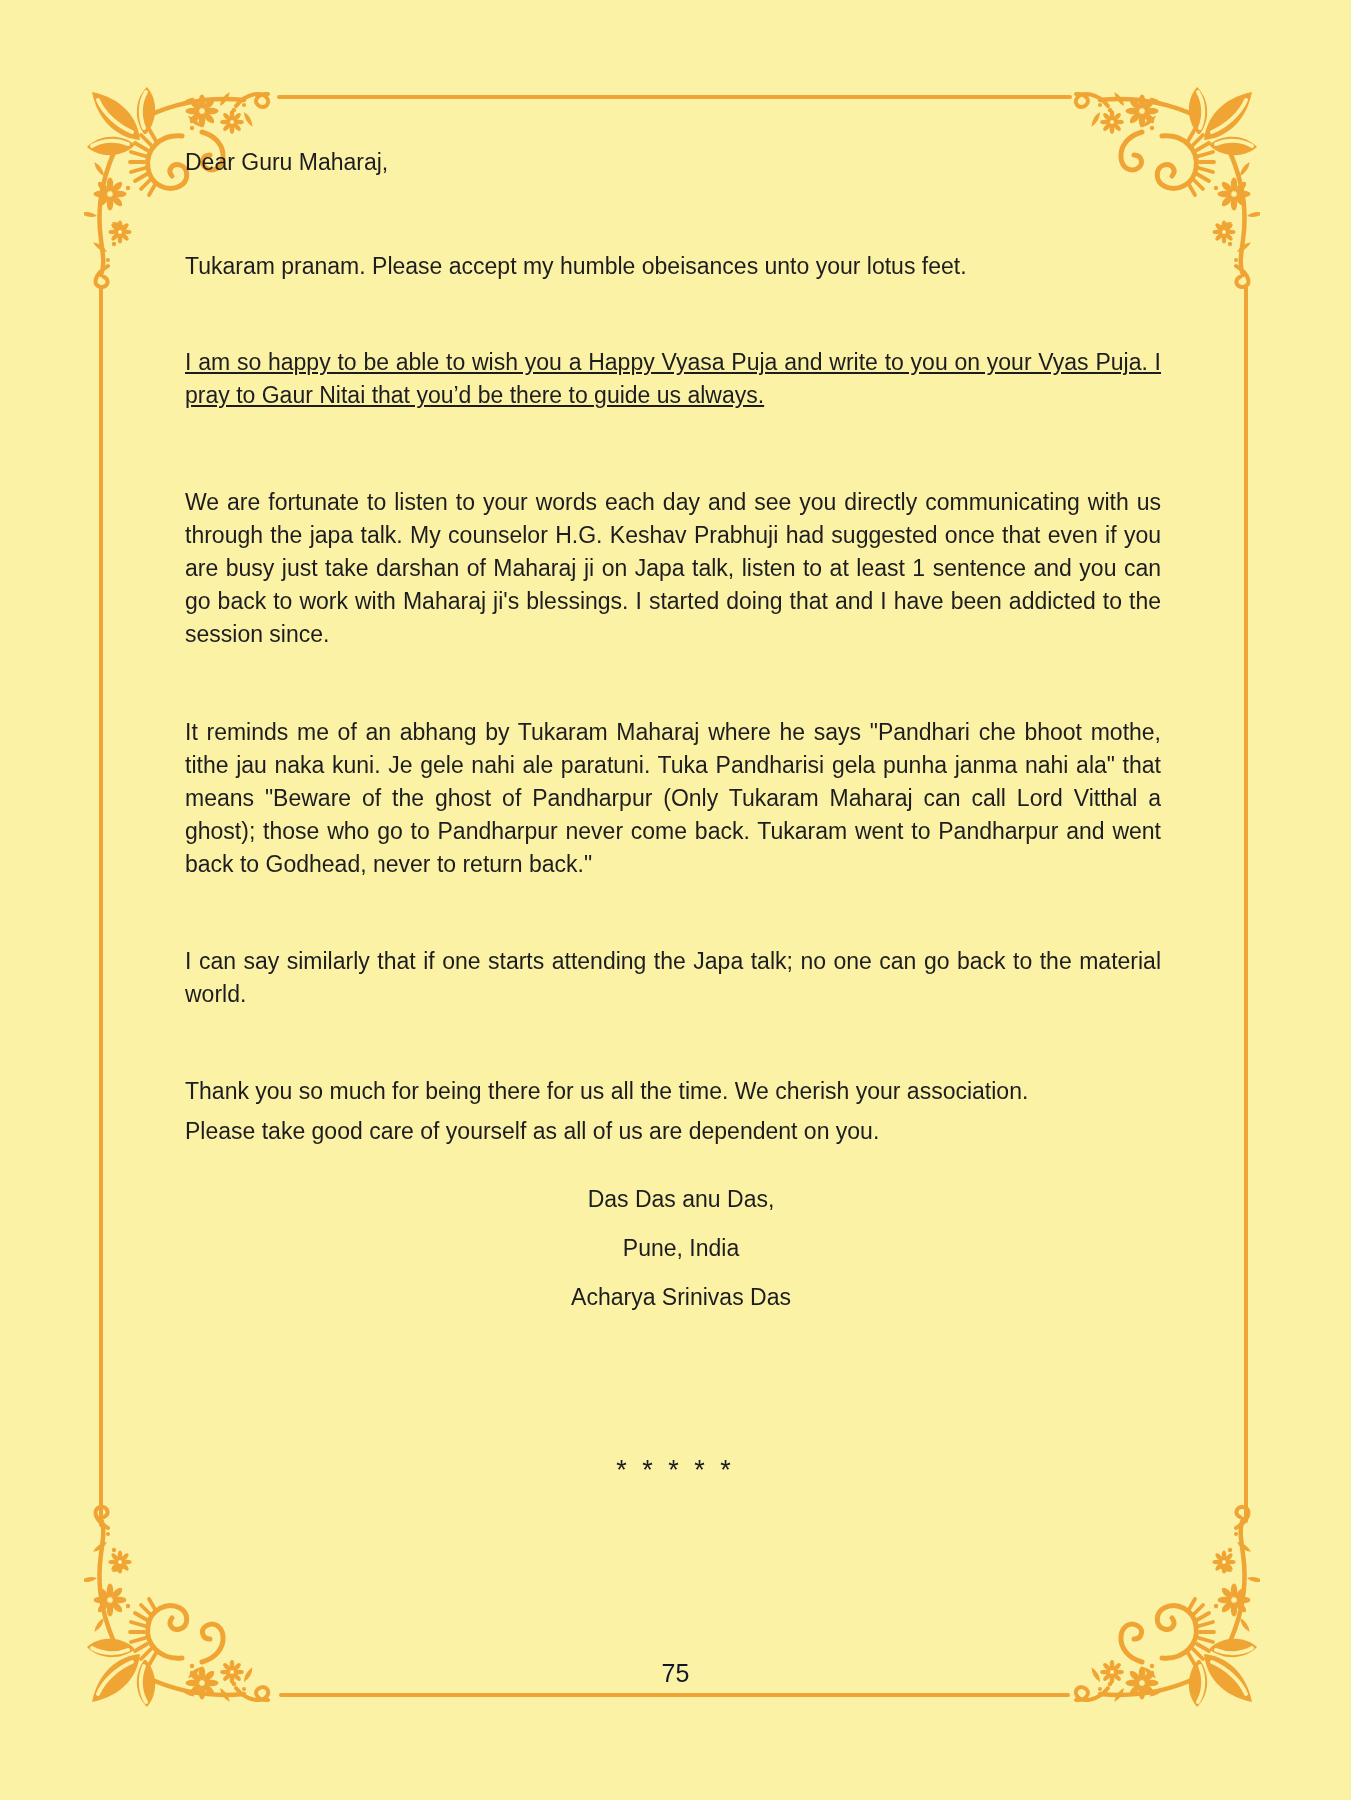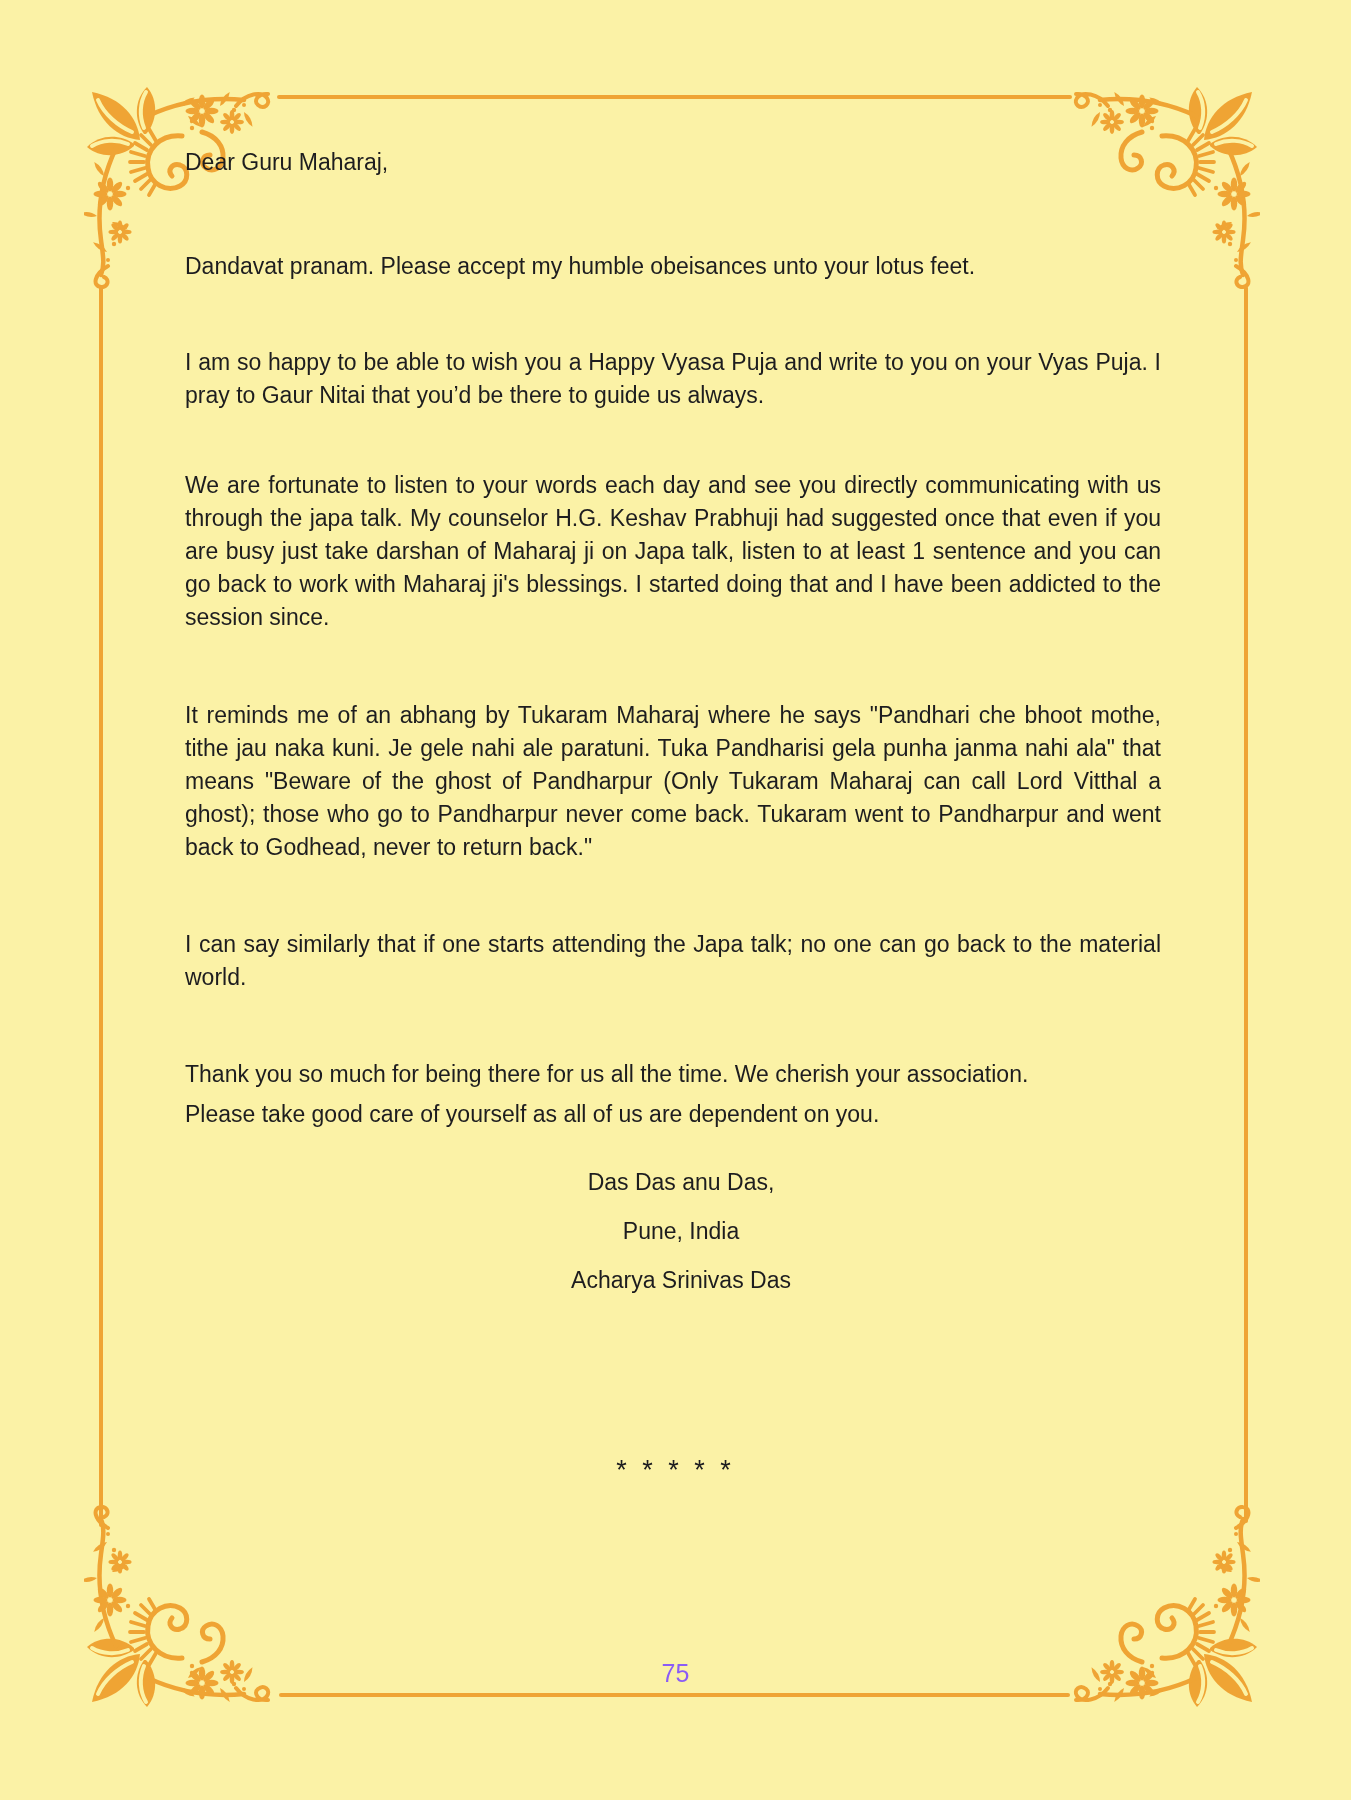--- a/index.html
+++ b/index.html
@@ -43,21 +43,21 @@
     width: 976px;
     font-size: 23px;
     line-height: 33px;
   }
   .letter p {
     margin: 0 0 64px 0;
     text-align: justify;
   }
   p.salutation      { margin-bottom: 71px; text-align: left; }
   p.para-1          { margin-bottom: 63px; }
-  p.para-2          { margin-bottom: 57px; }
+  p.para-2          { margin-bottom: 74px; text-decoration: underline; }
   p.para-3          { margin-bottom: 65px; }
   p.para-4          { margin-bottom: 64px; }
   p.para-5          { margin-bottom: 64px; }
   p.para-6          { margin-bottom: 7px; }
   p.para-7          { margin-bottom: 35px; }
   .signature p      { margin: 0 0 16px 16px; text-align: center; }
 
   .separator {
     position: absolute;
     left: 0;
@@ -70,21 +70,21 @@
     color: #1D1D1F;
   }
   .page-number {
     position: absolute;
     left: 0;
     top: 1657px;
     width: 1351px;
     text-align: center;
     font-size: 25px;
     line-height: 33px;
-    color: #8b5cf6;
+    color: #0f172a;
   }
 </style>
 </head>
 <body>
 
 <svg width="0" height="0" style="position:absolute" aria-hidden="true">
   <defs>
     <path id="leaf" d="M0,0 Q4.5,-8 0,-17 Q-4.5,-8 0,0 Z"></path>
     <g id="flower8">
       <ellipse cx="0" cy="-9.5" rx="3.2" ry="7"></ellipse>
@@ -165,21 +165,21 @@
     </svg>
   <svg class="orn orn-bl" viewBox="0 0 195 205">
       <use href="#corner"></use>
     </svg>
   <svg class="orn orn-br" viewBox="0 0 195 205">
       <use href="#corner"></use>
     </svg>
 
   <div class="letter">
     <p class="salutation">Dear Guru Maharaj,</p>
-    <p class="para-1">Dandavat pranam. Please accept my humble obeisances unto your lotus feet.</p>
+    <p class="para-1">Tukaram pranam. Please accept my humble obeisances unto your lotus feet.</p>
     <p class="para-2">I am so happy to be able to wish you a Happy Vyasa Puja and write to you on your Vyas Puja. I pray to Gaur Nitai that you’d be there to guide us always.</p>
     <p class="para-3">We are fortunate to listen to your words each day and see you directly communicating with us through the japa talk. My counselor H.G. Keshav Prabhuji had suggested once that even if you are busy just take darshan of Maharaj ji on Japa talk, listen to at least 1 sentence and you can go back to work with Maharaj ji's blessings. I started doing that and I have been addicted to the session since.</p>
     <p class="para-4">It reminds me of an abhang by Tukaram Maharaj where he says "Pandhari che bhoot mothe, tithe jau naka kuni. Je gele nahi ale paratuni. Tuka Pandharisi gela punha janma nahi ala" that means "Beware of the ghost of Pandharpur (Only Tukaram Maharaj can call Lord Vitthal a ghost); those who go to Pandharpur never come back. Tukaram went to Pandharpur and went back to Godhead, never to return back."</p>
     <p class="para-5">I can say similarly that if one starts attending the Japa talk; no one can go back to the material world.</p>
     <p class="para-6">Thank you so much for being there for us all the time. We cherish your association.</p>
     <p class="para-7">Please take good care of yourself as all of us are dependent on you.</p>
 
     <div class="signature">
       <p>Das Das anu Das,</p>
       <p>Pune, India</p>

